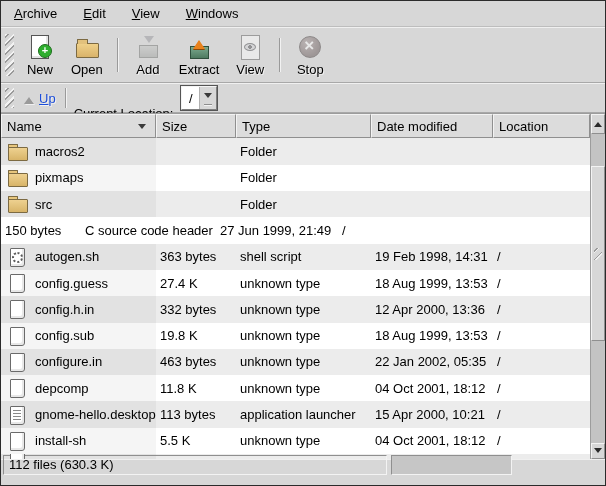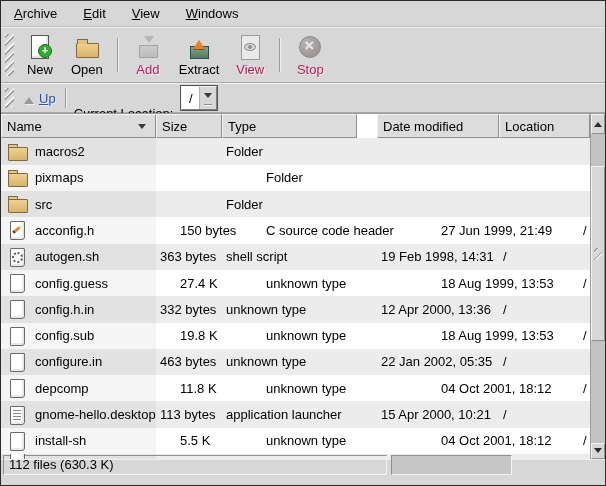--- a/index.html
+++ b/index.html
@@ -19,21 +19,21 @@
 
   
   .toolbar { height:57px; display:flex; align-items:stretch; background:#d7d7d7;
              border-top:1px solid #f0f0f0; border-bottom:1px solid #a8a8a8; padding:3px 2px; }
   .grip { width:9px; margin:3px 3px 3px 2px;
           background:repeating-linear-gradient(135deg,#f2f2f2 0 1.5px,#9a9a9a 1.5px 3px,#d7d7d7 3px 6px); }
   .tb-sep { width:2px; margin:7px 6px; border-left:1px solid #9a9a9a; border-right:1px solid #f2f2f2; }
   .tb-btn { min-width:46px; padding:2px 7px 1px; display:flex; flex-direction:column;
             align-items:center; justify-content:flex-start; gap:3px; border:1px solid transparent; }
   .tb-btn .tb-label { line-height:14px; }
-  .tb-btn.disabled .tb-label { color:#be185d; text-shadow:1px 1px 0 #f0f0f0; }
+  .tb-btn.disabled .tb-label { color:#000000; text-shadow:1px 1px 0 #f0f0f0; }
   .tb-btn.disabled .tbicon { opacity:.45; filter:grayscale(85%); }
 
   .tbicon { width:26px; height:26px; position:relative; display:block; }
   
   .tbicon-new::before { content:""; position:absolute; left:4px; top:1px; width:16px; height:22px;
       background:#fff; border:1px solid #555; box-shadow:inset -2px -2px 0 #e4e4e4; }
   .tbicon-new::after { content:"+"; position:absolute; right:1px; bottom:2px; width:12px; height:12px;
       background:#2fae2f; border:1px solid #1c6e1c; border-radius:50%; color:#fff;
       font-weight:bold; font-size:11px; line-height:11px; text-align:center; }
   
@@ -85,28 +85,28 @@
 
   
   .table-wrap { flex:1; display:flex; background:#fff; border-top:1px solid #9c9c9c; }
   .table-main { flex:1; display:flex; flex-direction:column; min-width:0; }
   .header-row { height:24px; display:flex; flex:none; }
   .hcell { background:#dcdcdc; border-style:solid; border-width:1px;
            border-color:#f3f3f3 #8f8f8f #8f8f8f #f3f3f3;
            display:flex; align-items:center; padding:0 5px; overflow:hidden; white-space:nowrap; }
   .hcell .hlabel { flex:1; }
   .sort-arrow { width:0; height:0; border:4px solid transparent; border-top:5px solid #3a3a3a; margin:4px 4px 0 2px; }
-  .col-0 { width:155px; } .col-1 { width:66px; } .col-2 { width:135px; }
-  .col-3 { width:122px;margin-left:20px; } .col-4 { flex:1; }
+  .col-0 { width:155px; } .col-1 { width:80px; } .col-2 { width:135px; }
+  .col-3 { width:122px; } .col-4 { flex:1; }
 
   .rows-viewport { flex:1; overflow:hidden; background:#0ea5e9; }
   .file-row { height:26.3px; display:flex; align-items:center; }
   .file-row .cell { height:100%; display:flex; align-items:center; padding:0 4px;
                     overflow:hidden; white-space:nowrap; }
-  .file-row.even { background:#fff;gap:20px; } .file-row.even .cell-name { background:#f5f5f5; }
+  .file-row.even { background:#fff; } .file-row.even .cell-name { background:#f5f5f5; }
   .file-row.odd  { background:#ececec; } .file-row.odd  .cell-name { background:#e2e2e2; }
   .cell-name { gap:7px; padding-left:7px !important; }
   .file-row.partial { height:5px; overflow:hidden; align-items:flex-start; }
 
   .ficon { width:20px; height:18px; position:relative; flex:none; }
   .ficon-folder::before { content:""; position:absolute; left:0; top:1px; width:8px; height:4px;
       background:#e7c67d; border:1px solid #7c6a42; border-bottom:none; border-radius:1px 1px 0 0; }
   .ficon-folder::after { content:""; position:absolute; left:0; top:4px; width:18px; height:12px;
       background:linear-gradient(#eed190,#d8b468); border:1px solid #7c6a42; border-radius:1px; }
   .ficon-doc::before, .ficon-pencil-doc::before, .ficon-gear-doc::before, .ficon-text-doc::before {
@@ -244,24 +244,20 @@
     </div><div class="file-row odd">
       <div class="cell cell-name col-0">
         <span class="ficon ficon-folder"></span>
         <span class="v-name">src</span>
       </div>
       <div class="cell col-1 v-size"></div>
       <div class="cell col-2 v-type">Folder</div>
       <div class="cell col-3 v-date"></div>
       <div class="cell col-4 v-loc"></div>
     </div><div class="file-row even">
-      <div class="cell cell-name col-0">
-        <span class="ficon ficon-pencil-doc"></span>
-        <span class="v-name">acconfig.h</span>
-      </div>
       <div class="cell col-1 v-size">150 bytes</div>
       <div class="cell col-2 v-type">C source code header</div>
       <div class="cell col-3 v-date">27 Jun 1999, 21:49</div>
       <div class="cell col-4 v-loc">/</div>
     </div><div class="file-row odd">
       <div class="cell cell-name col-0">
         <span class="ficon ficon-gear-doc"></span>
         <span class="v-name">autogen.sh</span>
       </div>
       <div class="cell col-1 v-size">363 bytes</div>

